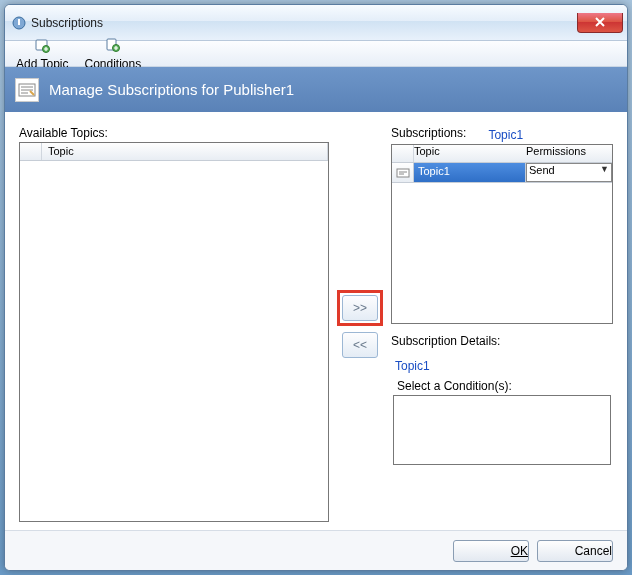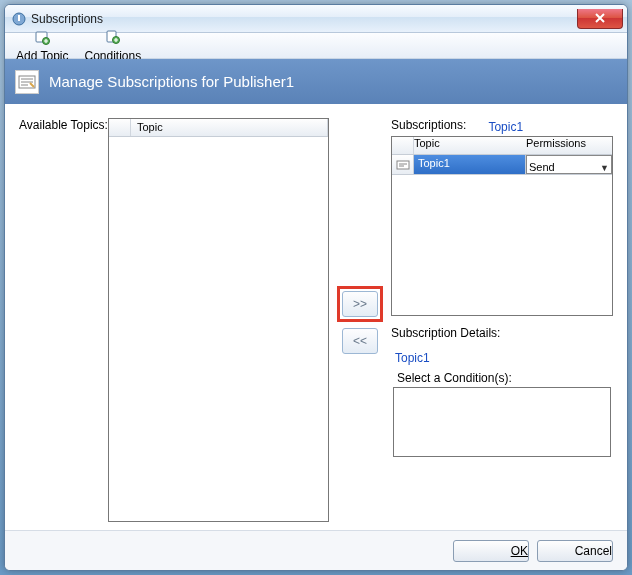--- a/index.html
+++ b/index.html
@@ -16,21 +16,21 @@
     top: 4px; left: 4px; right: 4px; bottom: 4px;
     background: #fff;
     border: 1px solid #5a7ca0;
     border-radius: 6px;
     box-shadow: 0 0 8px rgba(0,0,0,0.3);
     display: flex;
     flex-direction: column;
     overflow: hidden;
   }
   .titlebar {
-    height: 28px;
+    height: 36px;
     background: linear-gradient(to bottom, #f7fbff 0%, #e4eef9 45%, #d0e2f3 46%, #e8f1fb 100%);
     border-bottom: 1px solid #b8c8db;
     display: flex;
     align-items: center;
     padding: 0 0 0 6px;
   }
   .titlebar .icon-slot { width:16px; height:16px; margin-right:4px; display:flex; align-items:center; justify-content:center; }
   .titlebar .title { color:#1a1a1a; font-size:12px; }
   .titlebar .spacer { flex:1; }
   .close-btn {
@@ -78,21 +78,21 @@
     border:1px solid #ccc;
     display:flex; align-items:center; justify-content:center;
   }
   .content {
     flex:1;
     padding: 14px 14px 8px 14px;
     display:flex;
     gap: 8px;
     min-height: 0;
   }
-  .col-left { width: 310px; display:flex; }
+  .col-left { width: 310px; display:flex; flex-direction:column; }
   .col-mid { width: 46px; display:flex; flex-direction:column; align-items:center; justify-content:center; gap:6px; }
   .col-right { flex:1; display:flex; flex-direction:column; min-width:0; }
   .section-label { margin-bottom:2px; color:#000; }
   .available-box {
     flex:1;
     border:1px solid #777;
     background:#fff;
   }
   .grid-header {
     height:18px;
@@ -130,21 +130,21 @@
     flex:1;
     border-bottom:1px solid #c6cdd6;
     display:flex;
   }
   .perm-select {
     flex:1;
     border:1px solid #888;
     background:#fff;
     font-size:11px;
     padding:0 2px;
-    display:flex; align-items:flex-end; justify-content:space-between;
+    display:flex; align-items:flex-start; justify-content:space-between;
   }
   .perm-select .arrow { font-size:9px; color:#333; }
   .details { margin-top:10px; }
   .details .group {
     margin-top:0; padding:6px 2px 8px 2px;
   }
   .conditions-box {
     width:100%;
     height: 70px;
     border:1px solid #777;

